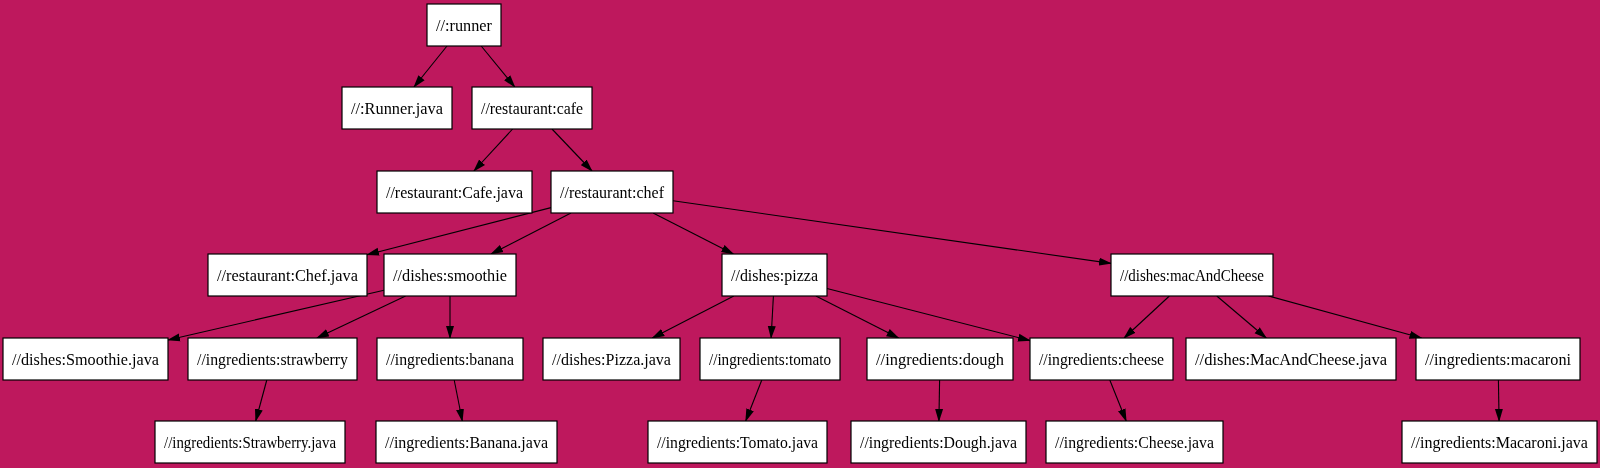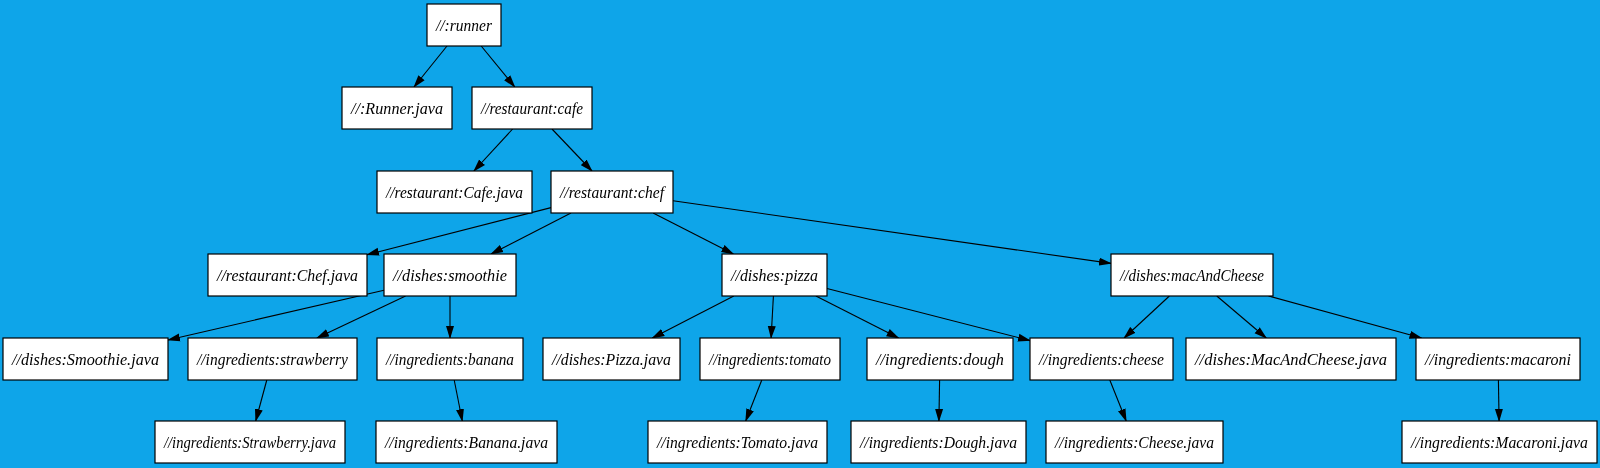--- a/index.html
+++ b/index.html
@@ -4,23 +4,22 @@
 <style>
   html, body {
     margin: 0;
     padding: 0;
     background: #ffffff;
   }
   .graph-wrap {
     width: 1600px;
     height: 468px;
     position: relative;
-    background: #0ea5e9;
+    background: #be185d;
     overflow: hidden;
-    font-style: italic;
   }
   svg text {
     font-family: "Liberation Serif", "DejaVu Serif", serif;
     font-size: 16.5px;
     fill: #000000;
   }
 </style>
 </head>
 <body>
 

